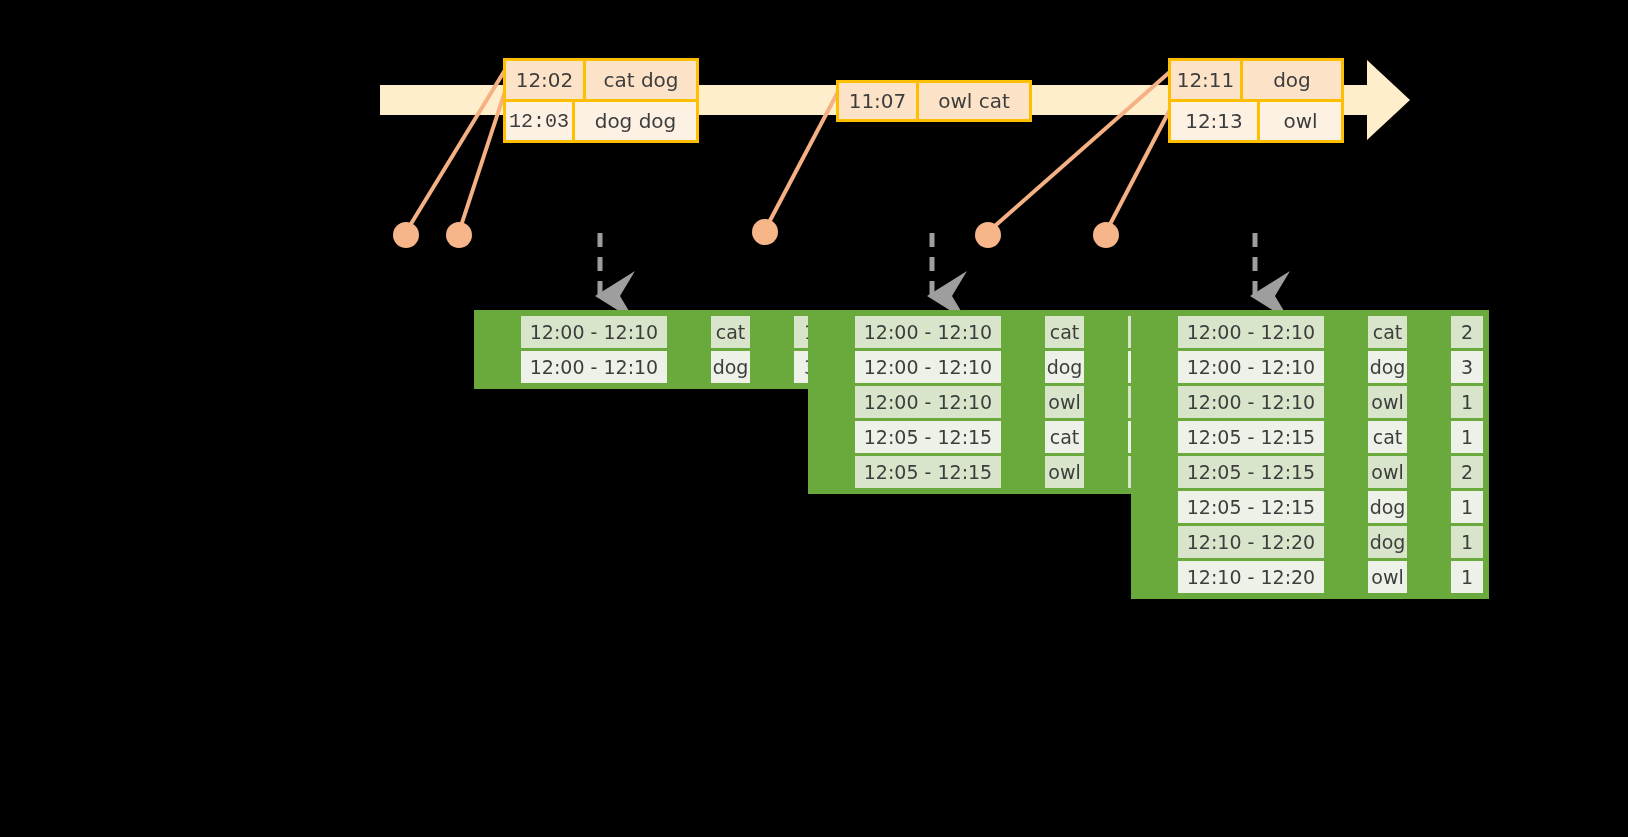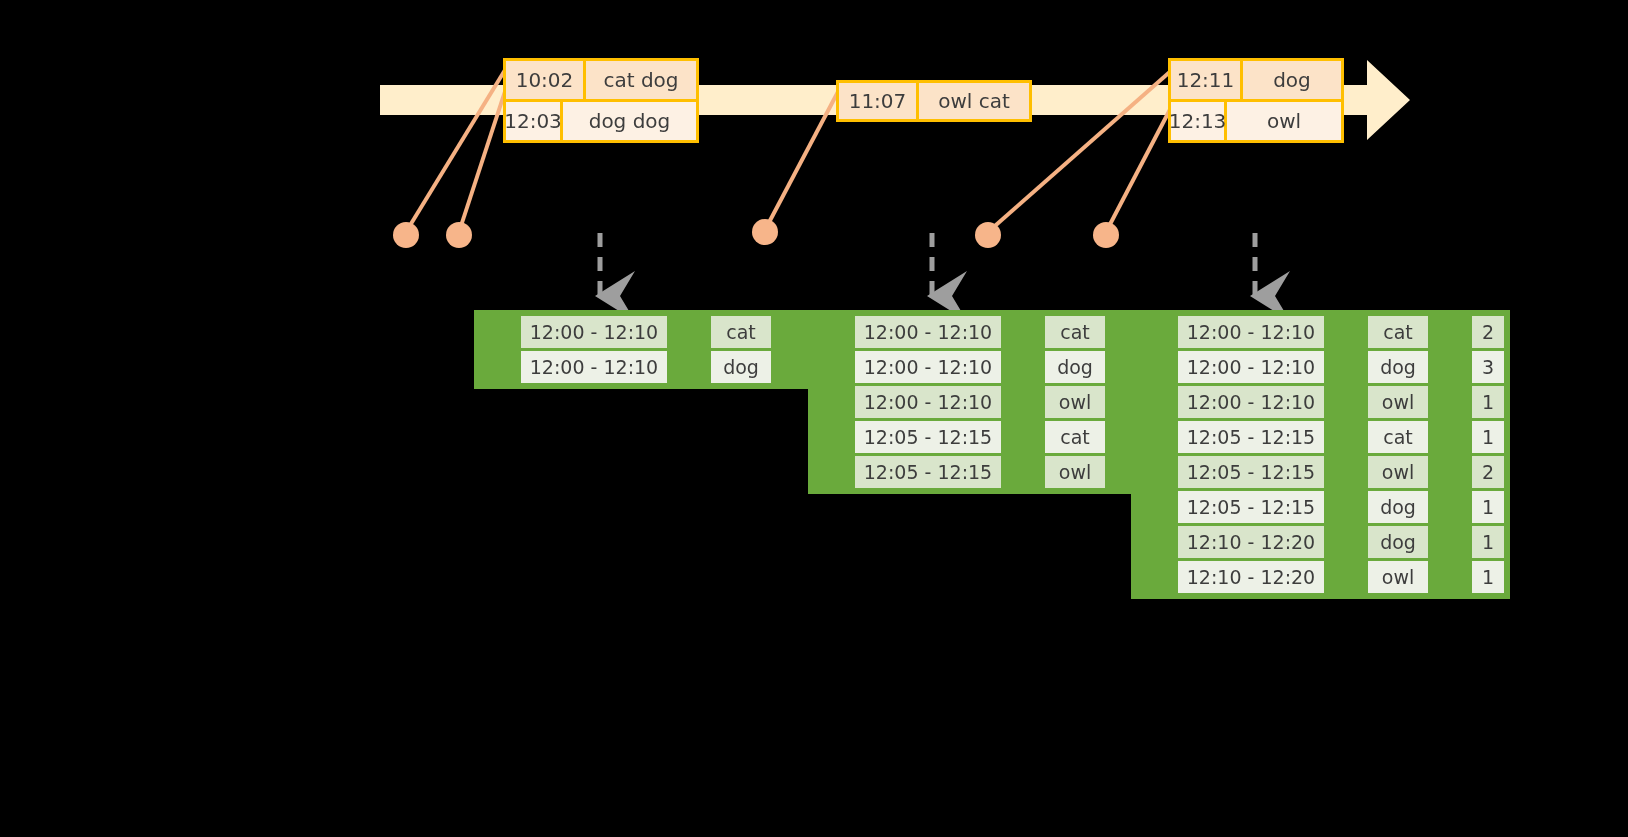--- a/index.html
+++ b/index.html
@@ -92,21 +92,21 @@
     justify-content: center;
     font-size: 19px;
     color: #3d3d3d;
     box-sizing: border-box;
     white-space: nowrap;
     margin-left: 41px;
   }
   .res-row.tint-a .res-cell { background: #d9e5cb; }
   .res-row.tint-b .res-cell { background: #edf1e7; }
   .res-cell.c-window { width: 146px; }
-  .res-cell.c-word   { width: 60px; }
+  .res-cell.c-word   { width: 39px; }
   .res-cell.c-count  { width: 32px; }
 </style>
 </head>
 <body>
 
 <div id="stage">
 
   <svg id="svg-layer" width="1628" height="837" viewBox="0 0 1628 837">
 
     <g>
@@ -136,43 +136,43 @@
     </defs>
     <g stroke="#9e9e9e" stroke-width="5" stroke-dasharray="14,10" fill="none">
       <line x1="600" y1="233" x2="600" y2="296" marker-end="url(#grayhead)"></line>
       <line x1="932" y1="233" x2="932" y2="296" marker-end="url(#grayhead)"></line>
       <line x1="1255" y1="233" x2="1255" y2="296" marker-end="url(#grayhead)"></line>
     </g>
   </svg>
 
   <div class="evt-box" id="evt-box-0" style="left:503px; top:58px; width:196px; height:85px;">
     <div class="evt-row shade-a">
-      <div class="evt-time" style="width:80px;">10:02</div>
+      <div class="evt-time" style="width:80px;">12:02</div>
       <div class="evt-words">cat dog</div>
     </div>
     <div class="evt-row shade-b">
-      <div class="evt-time" style="width:57px;">12:03</div>
+      <div class="evt-time" style="width:69px;font-family:Liberation Mono, monospace;">12:03</div>
       <div class="evt-words">dog dog</div>
     </div>
   </div>
 
   <div class="evt-box" id="evt-box-1" style="left:836px; top:80px; width:196px; height:42px;">
     <div class="evt-row shade-a">
       <div class="evt-time" style="width:80px;">11:07</div>
       <div class="evt-words">owl cat</div>
     </div>
   </div>
 
   <div class="evt-box" id="evt-box-2" style="left:1168px; top:58px; width:176px; height:85px;justify-content:flex-end;">
     <div class="evt-row shade-a">
       <div class="evt-time" style="width:72px;">12:11</div>
       <div class="evt-words">dog</div>
     </div>
     <div class="evt-row shade-b">
-      <div class="evt-time" style="width:56px;">12:13</div>
+      <div class="evt-time" style="width:89px;">12:13</div>
       <div class="evt-words">owl</div>
     </div>
   </div>
 
   <div class="result-table" id="result-table-1" style="left:474px; top:310px;">
       <div class="res-row tint-a">
         <div class="res-cell c-window">12:00 - 12:10</div>
         <div class="res-cell c-word">cat</div>
         <div class="res-cell c-count">1</div>
       </div>

